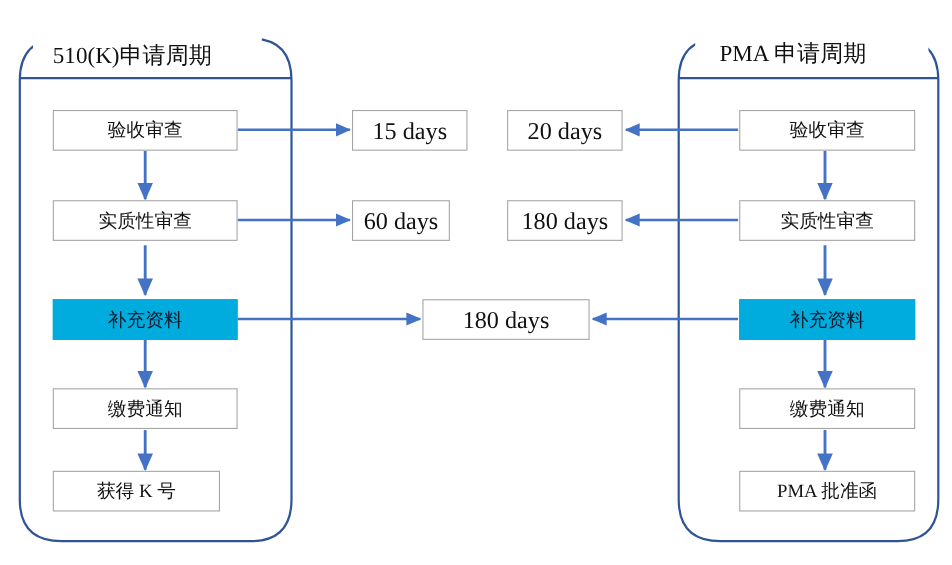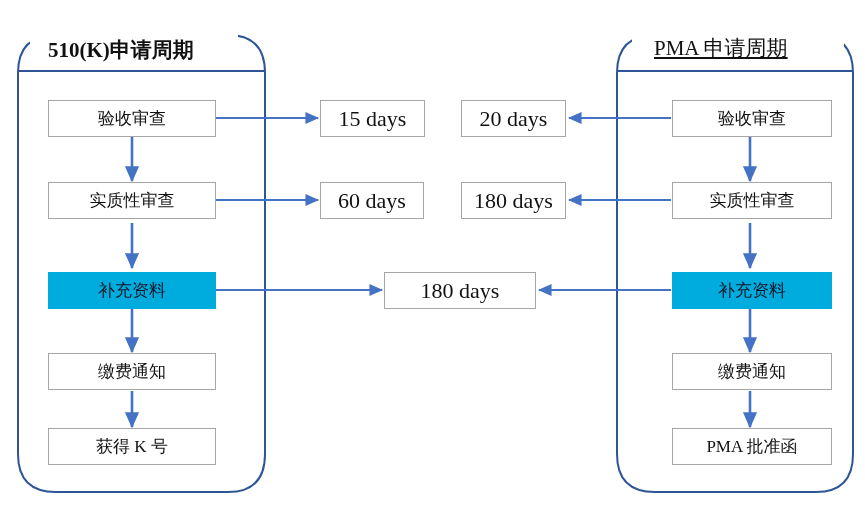--- a/index.html
+++ b/index.html
@@ -51,22 +51,22 @@
     background: #ffffff;
     border: none;
     display: flex;
     align-items: center;
     justify-content: center;
     font-size: 21px;
     color: #111111;
     white-space: nowrap;
     z-index: 4;
   }
-  .group-title.left-title { justify-content: flex-start; padding-left: 18px; font-weight: bold; }
-  .group-title.right-title { justify-content: flex-start; padding-left: 22px; text-decoration: underline; }
+  .group-title.left-title { justify-content: flex-start; padding-left: 18px; }
+  .group-title.right-title { justify-content: flex-start; padding-left: 22px; }
 </style>
 </head>
 <body>
 
 <div id="canvas">
 
   <svg id="svg-layer" viewBox="0 0 865 514" xmlns="http://www.w3.org/2000/svg">
     <defs>
       <marker id="arrR" viewBox="0 0 10 10" refX="9.2" refY="5" markerWidth="6.2" markerHeight="6.2" orient="auto-start-reverse">
         <path d="M0,0.6 L10,5 L0,9.4 z" fill="#4472C4"></path>
@@ -110,29 +110,29 @@
   </svg>
 
   <div class="group-title left-title" style="left:30px; top:30px; width:208px; height:40px;">510(K)申请周期</div>
 
   <div class="group-title right-title" style="left:632px; top:27px; width:212px; height:42px;">PMA 申请周期</div>
 
   <div class="node" style="left:48px; top:100px; width:168px; height:37px;">验收审查</div>
   <div class="node" style="left:48px; top:182px; width:168px; height:37px;">实质性审查</div>
   <div class="node highlight" style="left:48px; top:272px; width:168px; height:37px;">补充资料</div>
   <div class="node" style="left:48px; top:353px; width:168px; height:37px;">缴费通知</div>
-  <div class="node" style="left:48px; top:428px; width:168px; height:37px;">获得 K 号</div>
+  <div class="node" style="left:48px; top:428px; width:152px; height:37px;">获得 K 号</div>
 
   <div class="node" style="left:672px; top:100px; width:160px; height:37px;">验收审查</div>
   <div class="node" style="left:672px; top:182px; width:160px; height:37px;">实质性审查</div>
   <div class="node highlight" style="left:672px; top:272px; width:160px; height:37px;">补充资料</div>
   <div class="node" style="left:672px; top:353px; width:160px; height:37px;">缴费通知</div>
   <div class="node" style="left:672px; top:428px; width:160px; height:37px;">PMA 批准函</div>
 
   <div class="node duration" style="left:320px; top:100px; width:105px; height:37px;">15 days</div>
-  <div class="node duration" style="left:320px; top:182px; width:104px; height:37px;">60 days</div>
+  <div class="node duration" style="left:320px; top:182px; width:89px; height:37px;">60 days</div>
 
   <div class="node duration" style="left:461px; top:100px; width:105px; height:37px;">20 days</div>
   <div class="node duration" style="left:461px; top:182px; width:105px; height:37px;">180 days</div>
 
   <div class="node duration" style="left:384px; top:272px; width:152px; height:37px;">180 days</div>
 
 </div>
 
 </body></html>

